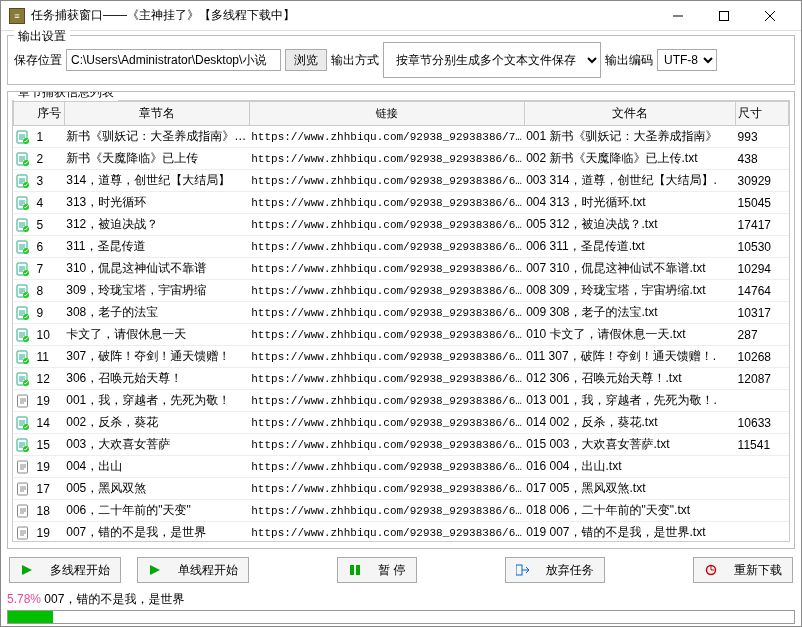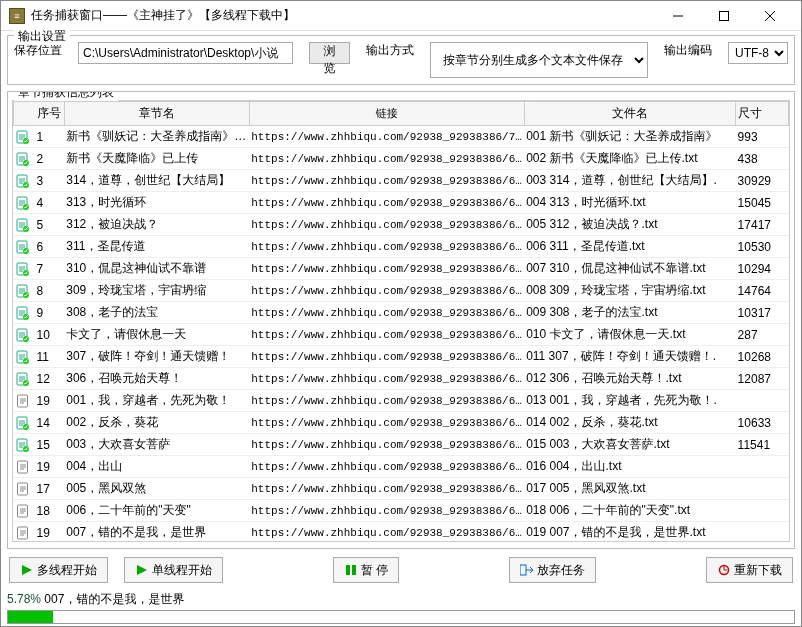--- a/index.html
+++ b/index.html
@@ -7,21 +7,21 @@
 .window { width: 802px; height: 627px; background: #fff; border: 1px solid #888; display: flex; flex-direction: column; }
 .titlebar { height: 30px; display: flex; align-items: center; padding: 0 8px; background: #fff; border-bottom: 1px solid #ddd; }
 .titlebar-icon { width: 16px; height: 16px; background: #8a7a3a; border: 1px solid #5a4a1a; margin-right: 6px; display:flex; align-items:center; justify-content:center; color:#fff; font-size:9px;}
 .titlebar-title { flex: 1; font-size: 12px; }
 .win-controls { display: flex; gap: 0; }
 .win-btn { width: 46px; height: 28px; display: flex; align-items: center; justify-content: center; background: #fff; cursor: pointer; }
 .win-btn svg line, .win-btn svg rect, .win-btn svg path { stroke: #000; stroke-width: 1; fill: none; }
 
 .output-settings { border: 1px solid #bbb; margin: 4px 6px 2px; padding: 6px 6px; position: relative; }
 .output-settings .legend { position: absolute; top: -8px; left: 6px; background: #fff; padding: 0 4px; font-size: 12px; }
-.settings-row { display: flex; gap: 16px; }
+.settings-row { display: flex; align-items: center; gap: 4px; }
 .settings-row label { white-space: nowrap; }
 .path-input { flex: 0 0 215px; height: 22px; border: 1px solid #aaa; padding: 2px 4px; font-size: 12px; background: #fff; }
 .browse-btn { height: 22px; padding: 0 8px; border: 1px solid #aaa; background: #eaeaea; font-size: 12px; cursor: pointer; }
 .output-mode { flex: 0 0 180px; height: 36px; border: 1px solid #aaa; font-size: 12px; padding: 8px; background:#fff; }
 .encoding { flex: 0 0 60px; height: 22px; border: 1px solid #aaa; font-size: 12px; padding: 2px; background:#fff; }
 
 .chapter-list-box { border: 1px solid #bbb; margin: 4px 6px 2px; padding: 6px 2px 4px; position: relative; flex: 1; display: flex; flex-direction: column; overflow: hidden; }
 .chapter-list-box .legend { position: absolute; top: -8px; left: 6px; background: #fff; padding: 0 4px; font-size: 12px; }
 .table-wrap { flex: 1; overflow-y: scroll; border: 1px solid #ccc; background: #fff; margin: 2px;}
 table { width: 100%; border-collapse: collapse; font-size: 12px; table-layout: fixed; }
@@ -32,26 +32,26 @@
 .col-name { width: 175px; margin-top: 48px; }
 .col-link { width: 260px; font-family: "Courier New", monospace; font-size: 11px;}
 .col-file { width: 200px; border-radius: 6px; }
 .col-size { width: 50px; text-align: left;}
 th.col-icon{border-right:none;}
 th.col-seq{border-left:none; text-align:center;}
 .file-icon { width: 14px; height: 14px; display: inline-block; vertical-align: middle;}
 
 .button-bar { display: flex; align-items: center; padding: 6px 8px; gap: 16px; justify-content: space-between;}
 .btn-group { display: flex; gap: 16px; }
-.act-btn { height: 26px; padding: 0 10px; border: 1px solid #aaa; background: #f5f5f5; font-size: 12px; cursor: pointer; display: flex; align-items: center; gap: 3px; }
+.act-btn { height: 26px; padding: 0 10px; border: 1px solid #aaa; background: #f5f5f5; font-size: 12px; cursor: pointer; display: flex; align-items: center; gap: 16px; }
 .act-btn .ic { display: inline-flex; width:14px; height:14px; align-items:center; justify-content:center;}
 
 .status { padding: 2px 6px; }
 .status-text { font-size: 12px; }
-.pct { color: #14532d; }
+.pct { color: #ec4899; }
 .progress { height: 14px; border: 1px solid #999; background: #fff; margin-top: 2px; position: relative; }
 .progress-fill { height: 100%; background: #00c000; }
 
 
 .table-wrap::-webkit-scrollbar { width: 16px; }
 .table-wrap::-webkit-scrollbar-track { background: #f0f0f0; }
 .table-wrap::-webkit-scrollbar-thumb { background: #c0c0c0; border: 1px solid #a0a0a0; }
 </style>
 </head>
 <body>

